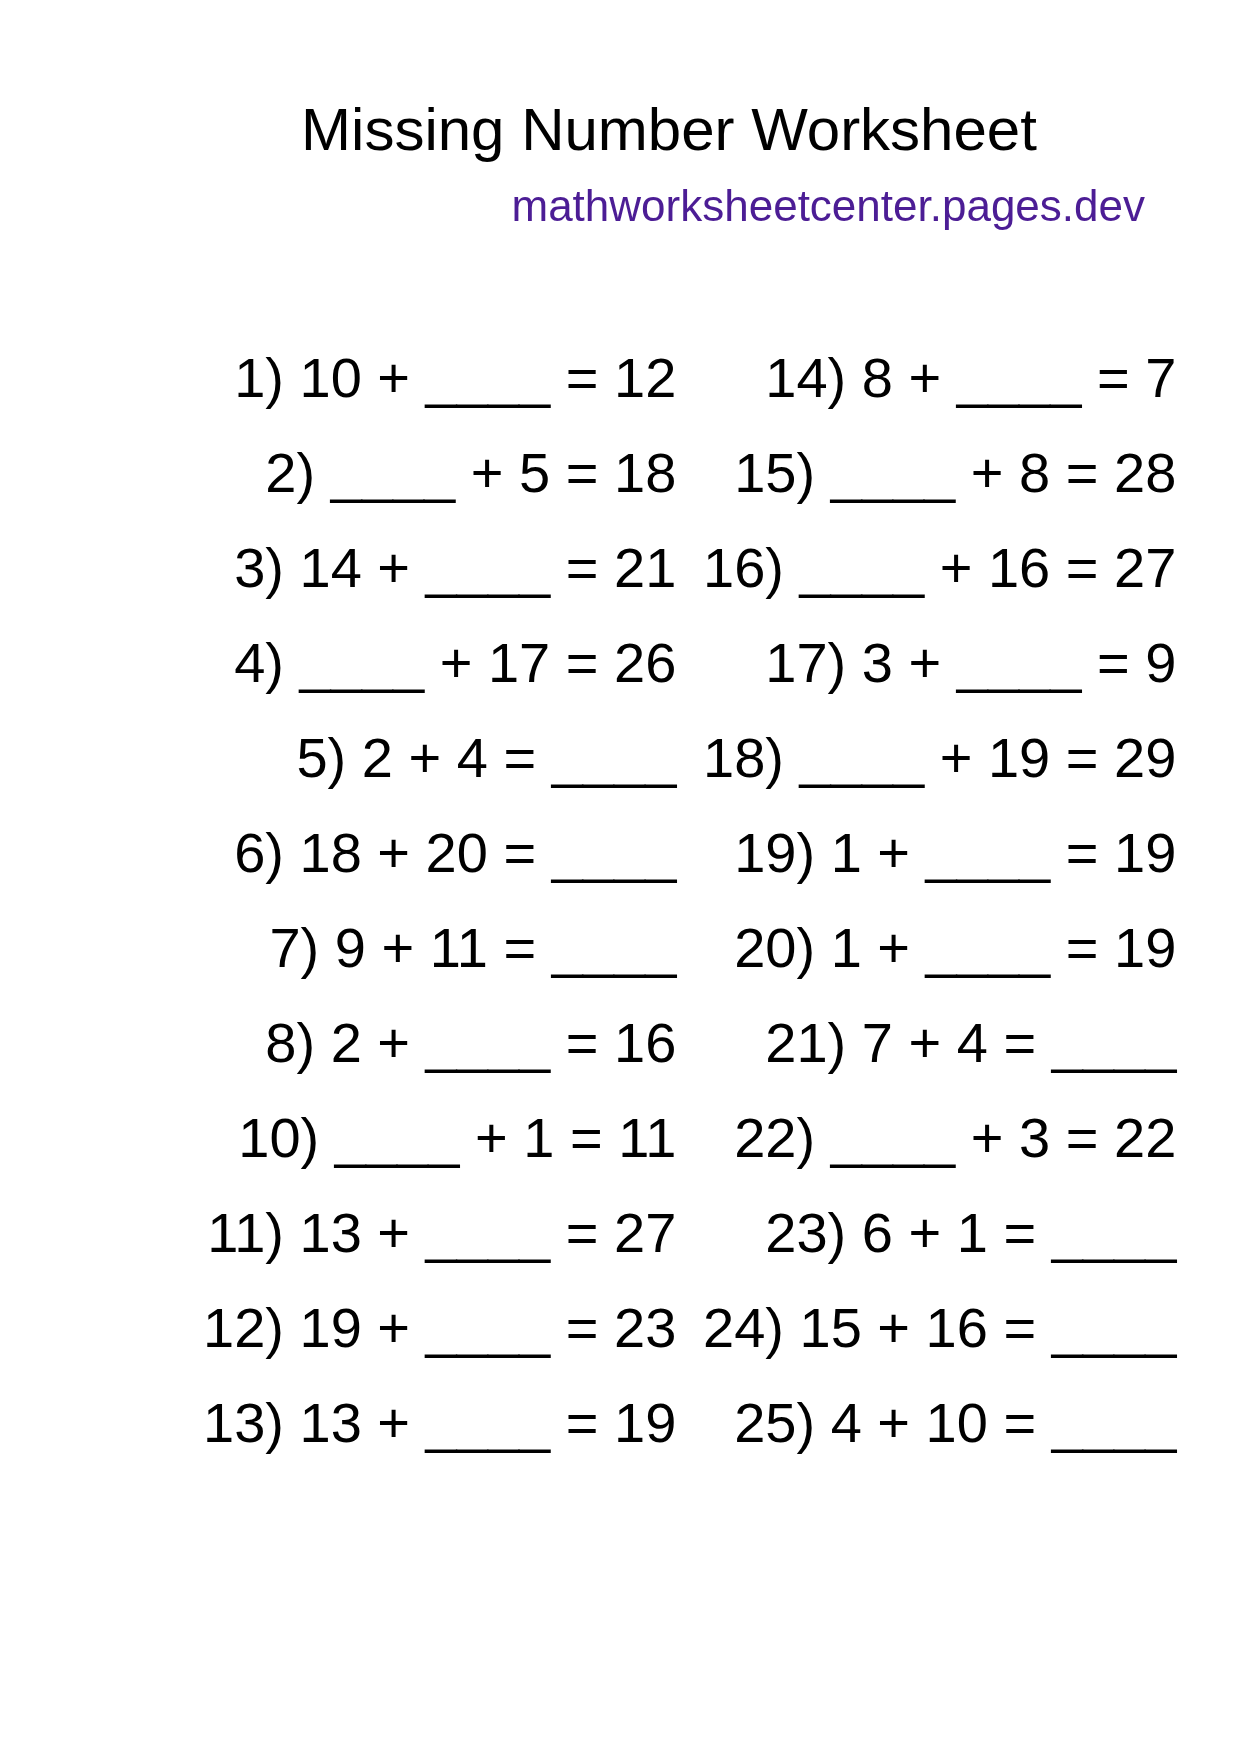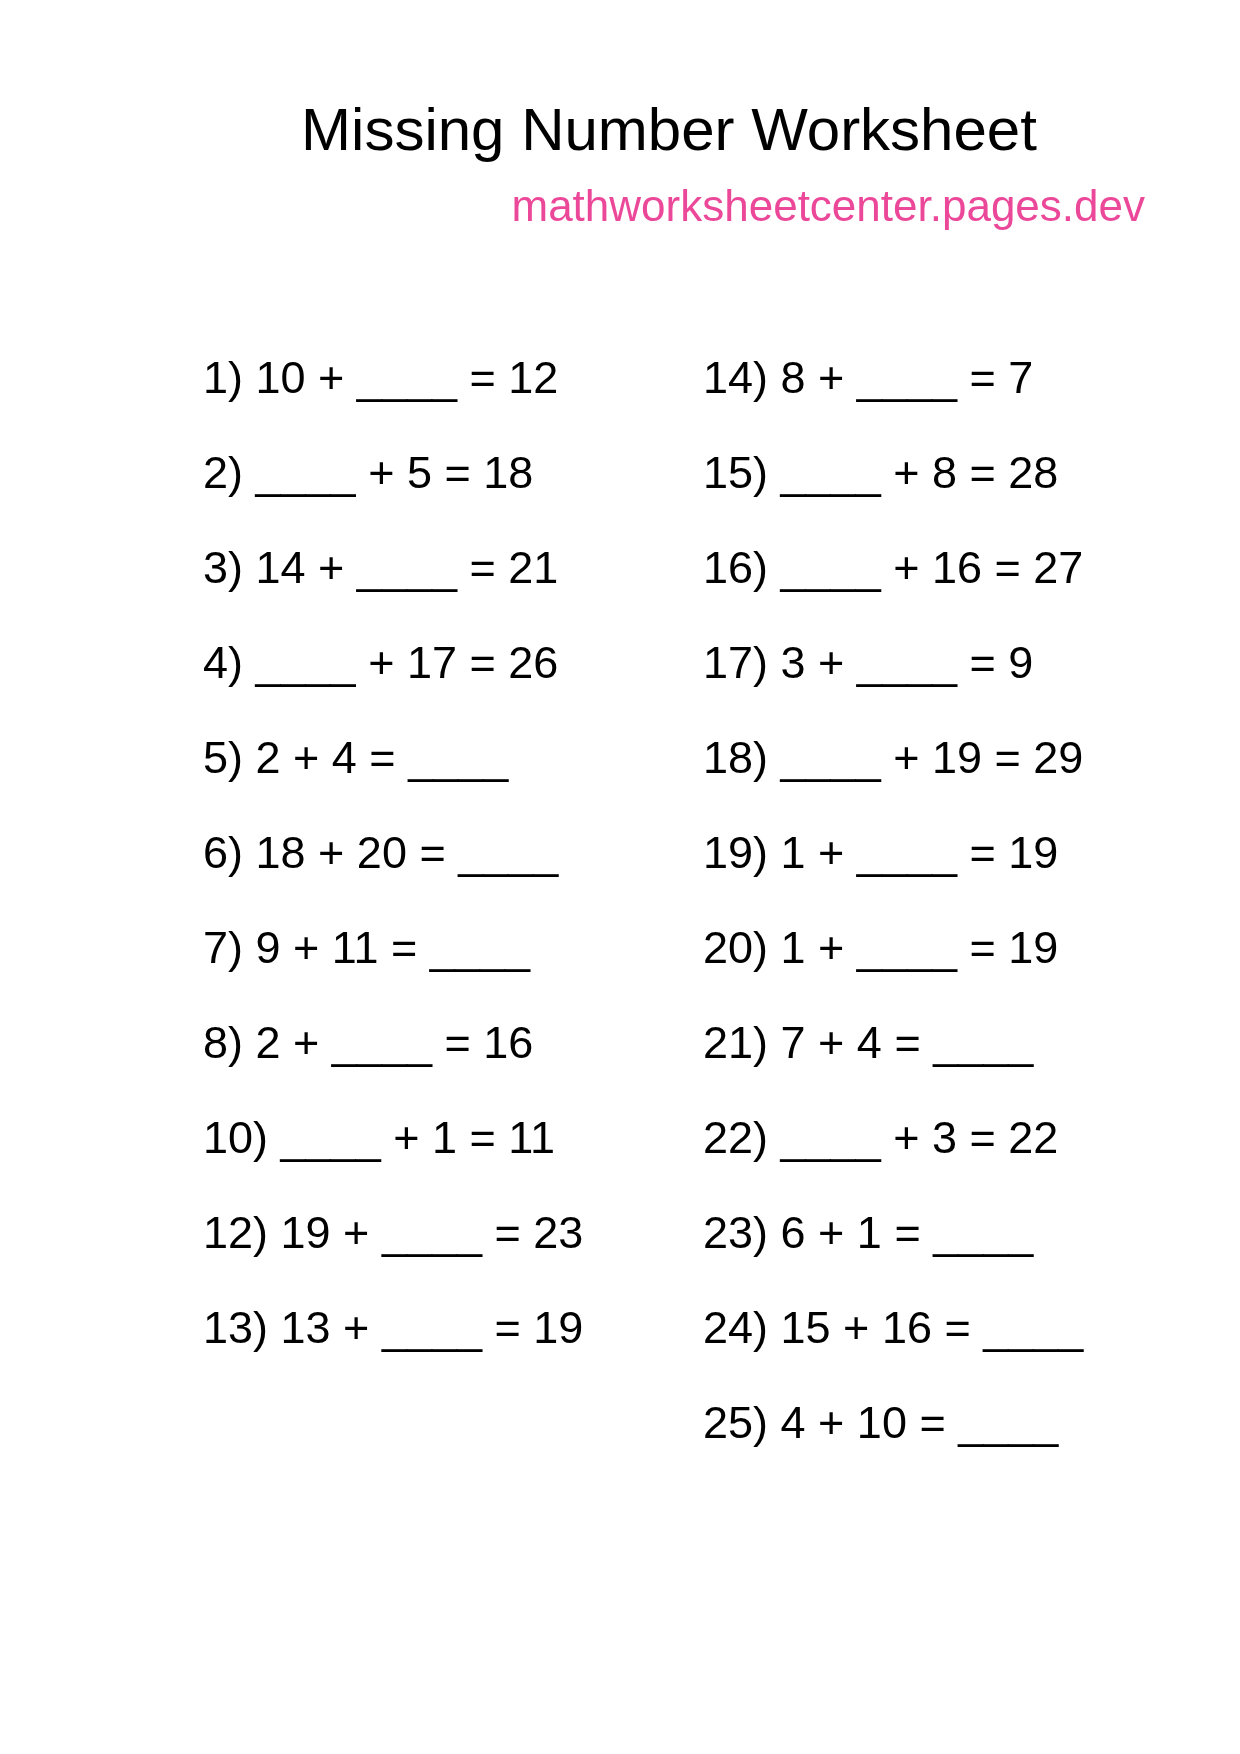--- a/index.html
+++ b/index.html
@@ -24,52 +24,54 @@
       font-size: 60px;
       line-height: 70px;
       white-space: nowrap;
     }
     .subtitle {
       position: absolute;
       right: 95px;
       top: 180px;
       font-size: 44px;
       line-height: 52px;
-      color: #ec4899;
+      color: #4c1d95;
       white-space: nowrap;
     }
     .column {
       position: absolute;
       top: 330px;
     }
     .col-left { left: 203px; }
     .col-right { left: 703px; }
     .problem {
       height: 95px;
       line-height: 95px;
-      font-size: 45px;
+      font-size: 56px;
       white-space: pre;
+      text-align: right;
     }
   </style>
 </head>
 <body>
 
 <div class="title">Missing Number Worksheet</div>
 <div class="subtitle">mathworksheetcenter.pages.dev</div>
 
 <div class="column col-left">
   <div class="problem"><span>1)</span> <span>10 + ____ = 12</span></div>
   <div class="problem"><span>2)</span> <span>____ + 5 = 18</span></div>
   <div class="problem"><span>3)</span> <span>14 + ____ = 21</span></div>
   <div class="problem"><span>4)</span> <span>____ + 17 = 26</span></div>
   <div class="problem"><span>5)</span> <span>2 + 4 = ____</span></div>
   <div class="problem"><span>6)</span> <span>18 + 20 = ____</span></div>
   <div class="problem"><span>7)</span> <span>9 + 11 = ____</span></div>
   <div class="problem"><span>8)</span> <span>2 + ____ = 16</span></div>
   <div class="problem"><span>10)</span> <span>____ + 1 = 11</span></div>
+  <div class="problem"><span>11)</span> <span>13 + ____ = 27</span></div>
   <div class="problem"><span>12)</span> <span>19 + ____ = 23</span></div>
   <div class="problem"><span>13)</span> <span>13 + ____ = 19</span></div>
 </div>
 
 <div class="column col-right">
   <div class="problem"><span>14)</span> <span>8 + ____ = 7</span></div>
   <div class="problem"><span>15)</span> <span>____ + 8 = 28</span></div>
   <div class="problem"><span>16)</span> <span>____ + 16 = 27</span></div>
   <div class="problem"><span>17)</span> <span>3 + ____ = 9</span></div>
   <div class="problem"><span>18)</span> <span>____ + 19 = 29</span></div>

